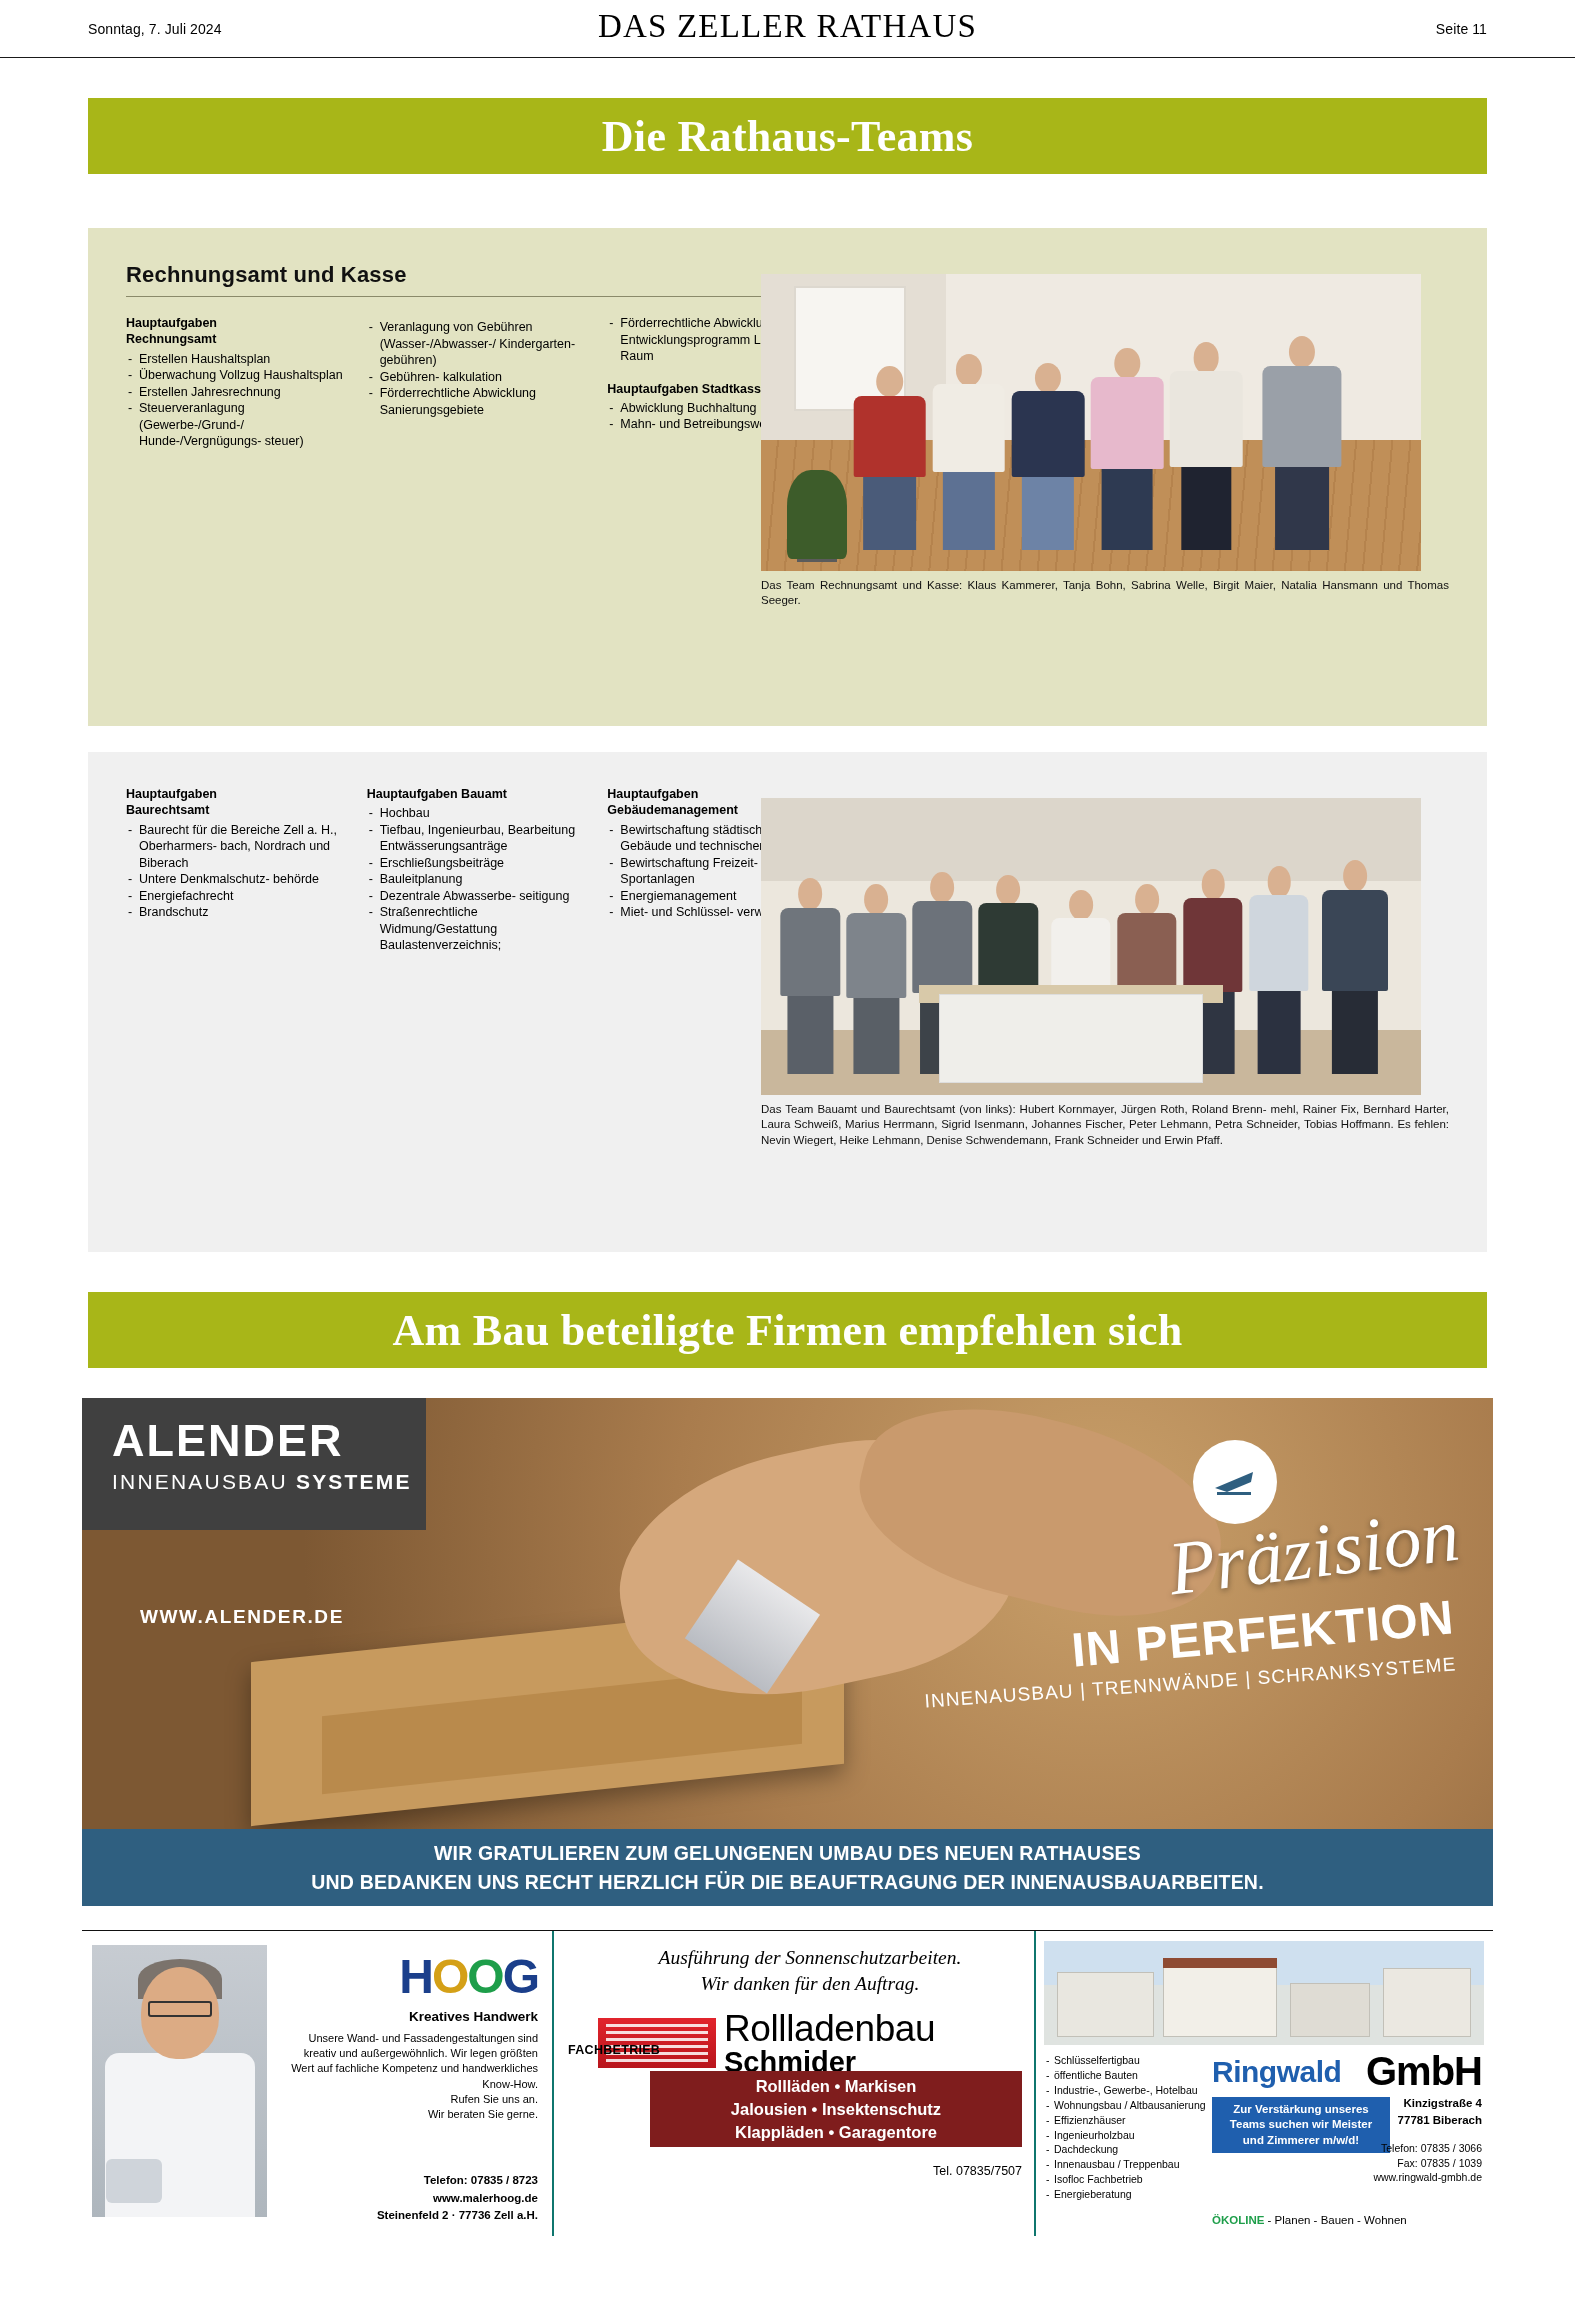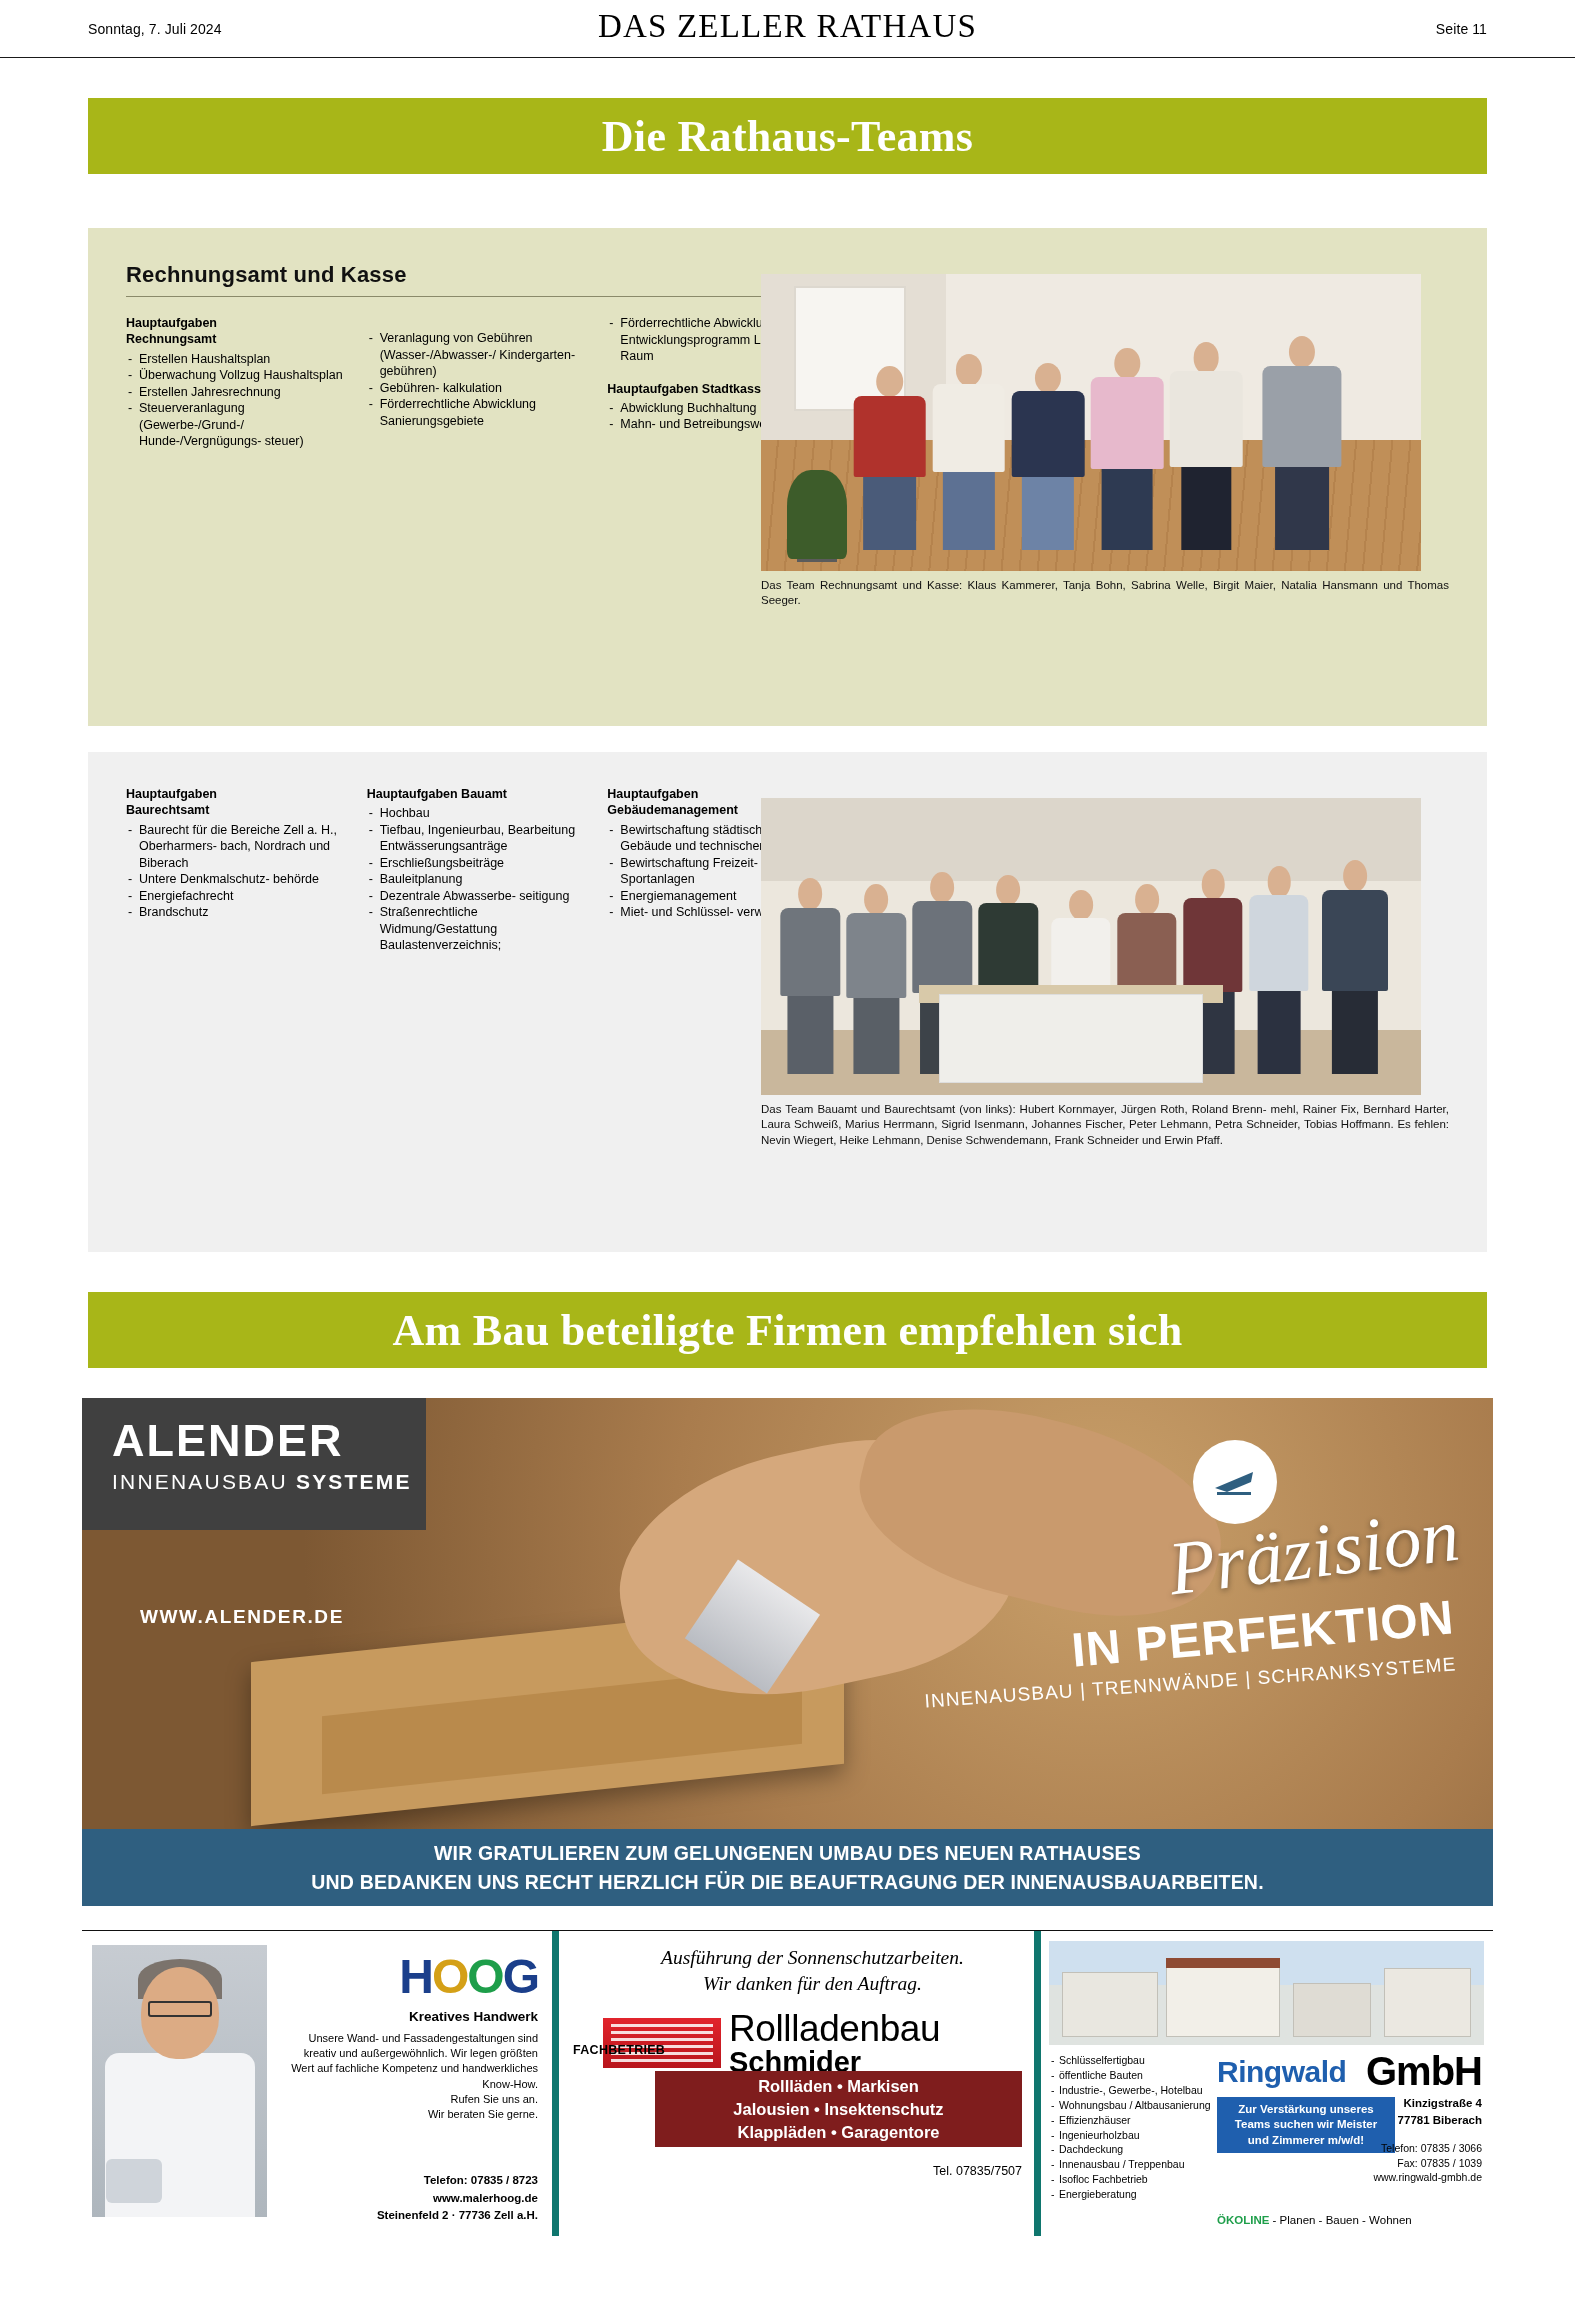--- a/index.html
+++ b/index.html
@@ -221,21 +221,21 @@
     height: 306px;
     display: flex;
     gap: 0;
     border-top: 1px solid #111;
   }
   .ad {
     position: relative;
     height: 100%;
     padding: 10px 12px;
   }
-  .ad + .ad { border-left: 7px solid #0f766e; padding-left: 44px; }
+  .ad + .ad { border-left: 2px solid #0f766e; padding-left: 44px; }
   #ad-hoog { width: 470px; }
   #ad-schmider { width: 482px; }
   #ad-ringwald { width: 458px; }
 
   
   .hoog-photo {
     position: absolute; left: 10px; top: 14px; width: 175px; height: 272px;
     background: linear-gradient(#c7ccd2,#aeb6bd);
     overflow: hidden;
   }
@@ -327,21 +327,21 @@
 Rechnungsamt</span></h4>
       <ul>
         <li>Erstellen Haushaltsplan</li>
         <li>Überwachung Vollzug Haushaltsplan</li>
         <li>Erstellen Jahresrechnung</li>
         <li>Steuerveranlagung (Gewerbe-/Grund-/ Hunde-/Vergnügungs- steuer)</li>
       </ul>
     </div>
 
     <div class="col">
-      <ul style="margin-top:15px">
+      <ul style="margin-top:4px">
         <li>Veranlagung von Gebühren (Wasser-/Abwasser-/ Kindergarten- gebühren)</li>
         <li>Gebühren- kalkulation</li>
         <li>Förderrechtliche Abwicklung Sanierungsgebiete</li>
       </ul>
     </div>
 
     <div class="col">
       <ul>
         <li>Förderrechtliche Abwicklung Entwicklungsprogramm Ländlicher Raum</li>
       </ul>

